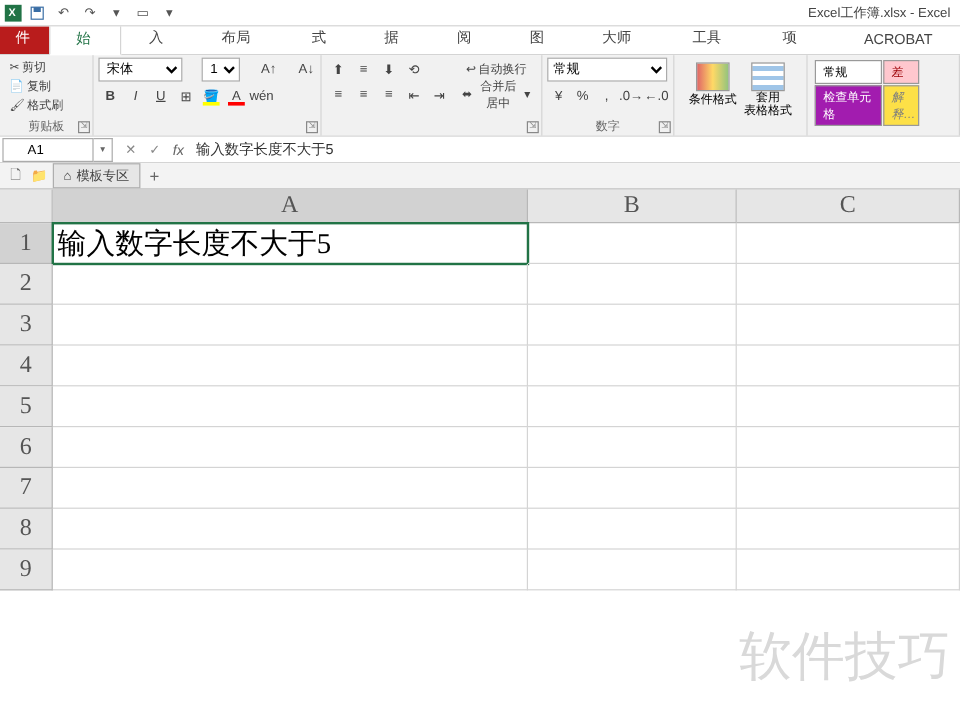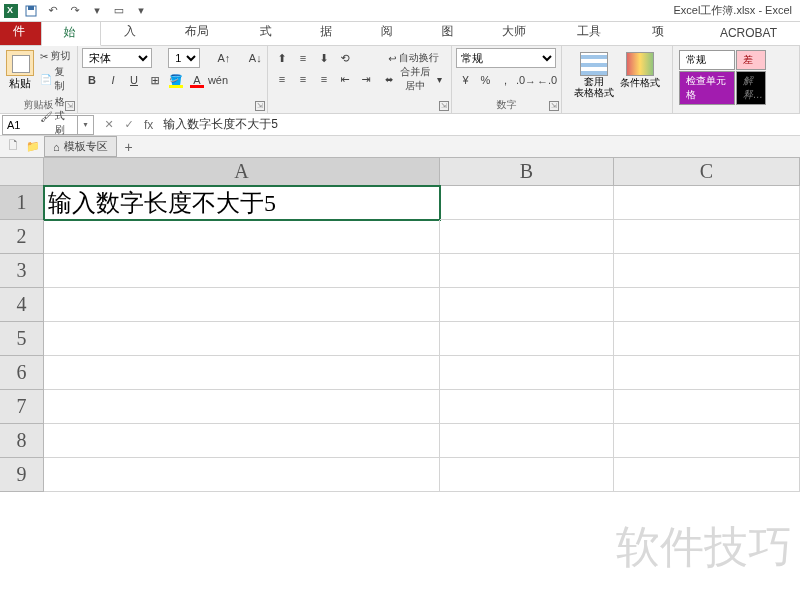--- a/index.html
+++ b/index.html
@@ -43,27 +43,27 @@
 .number-group{width:110px}
 .num-select{width:100px;height:20px;border:1px solid #ababab;background:#fff;font-size:11px;margin-bottom:2px}
 .styles-group{display:flex;gap:2px;padding:2px 6px}
 .style-btn{display:flex;flex-direction:column;align-items:center;font-size:10px;padding:2px;cursor:pointer;width:44px}
 .style-icon{width:28px;height:24px;border:1px solid #999;background:#fff;position:relative}
 .cell-styles{display:flex;flex-direction:column;gap:1px;padding:2px}
 .cs-item{font-size:10px;padding:2px 6px;border:1px solid #999}
 .cs-normal{background:#fff}
 .cs-bad{background:#ffc7ce;color:#9c0006}
 .cs-check{background:#a21caf;color:#fff}
-.cs-explain{background:#000000;color:#7f7f7f;font-style:italic}
+.cs-explain{background:#fde047;color:#7f7f7f;font-style:italic}
 .namebox-row{height:22px;border-bottom:1px solid #d4d4d4;display:flex;align-items:center;background:#fff}
-.name-box{width:76px;height:20px;border:1px solid #ababab;font-size:11px;padding:0 4px;margin-left:2px;display:flex;align-items:center}
+.name-box{width:76px;height:20px;border:1px solid #ababab;font-size:11px;padding:0 20px;margin-left:2px;display:flex;align-items:center}
 .name-arrow{width:16px;height:20px;border:1px solid #ababab;border-left:none;display:flex;align-items:center;justify-content:center;font-size:8px;color:#666;cursor:pointer}
 .fx-btns{display:flex;gap:2px;margin:0 6px}
 .fx-btn{width:18px;height:18px;font-size:11px;color:#888;display:flex;align-items:center;justify-content:center;cursor:pointer}
-.fx-label{font-size:12px;color:#666;margin-right:6px}
+.fx-label{font-style:italic;font-size:12px;color:#666;margin-right:6px}
 .formula-bar{flex:1;font-size:12px;padding:0 4px;color:#333}
 .sheet-tabs{height:22px;border-bottom:1px solid #b7b7b7;display:flex;align-items:center;background:#f3f3f3;padding-left:4px;gap:2px}
 .st-icon{width:18px;height:16px;display:flex;align-items:center;justify-content:center;font-size:11px;color:#666;cursor:pointer}
 .st-tab{padding:2px 8px;font-size:11px;color:#444;border:1px solid #aeaeae;background:#e6e6e6;cursor:pointer;display:flex;align-items:center;gap:4px}
 .st-tab-active{background:#fff;border-bottom-color:#fff}
 .st-close{font-size:10px;color:#888;cursor:pointer}
 .st-add{width:20px;font-size:14px;color:#666;cursor:pointer;text-align:center}
 .grid{display:flex;flex-direction:column}
 .col-headers{display:flex;height:28px}
 .corner{width:44px;background:#e6e6e6;border-right:1px solid #b7b7b7;border-bottom:1px solid #b7b7b7}
@@ -114,24 +114,20 @@
   <div class="tab">视图</div>
   <div class="tab">美化大师</div>
   <div class="tab">开发工具</div>
   <div class="tab">加载项</div>
   <div class="tab">ACROBAT</div>
 </div>
 
 <div class="ribbon">
   <div class="ribbon-group clipboard-group">
     <div class="clip-row">
-      <div class="paste-btn">
-        <div class="paste-icon"></div>
-        <span>粘贴</span>
-      </div>
       <div class="clip-small">
         <div class="clip-item">
             <span>✂</span>
             <span>剪切</span>
           </div>
         <div class="clip-item">
             <span>📄</span>
             <span>复制</span>
           </div>
         <div class="clip-item">
@@ -204,27 +200,27 @@
       <button class="sq-btn">.0→</button>
       <button class="sq-btn">←.0</button>
     </div>
     <div class="ribbon-group-label">数字</div>
     <div class="ribbon-group-launcher">⇲</div>
   </div>
 
   <div class="ribbon-group">
     <div class="styles-group">
       <div class="style-btn">
+        <div class="style-icon" style="background:linear-gradient(90deg,#e06666,#ffd966,#93c47d)"></div>
+        <span>条件格式</span>
+      </div>
+      <div class="style-btn">
         <div class="style-icon" style="background:repeating-linear-gradient(0deg,#9fc5e8,#9fc5e8 4px,#fff 4px,#fff 8px)"></div>
         <span style="white-space:pre-line;text-align:center;line-height:1.1">套用
 表格格式</span>
-      </div>
-      <div class="style-btn">
-        <div class="style-icon" style="background:linear-gradient(90deg,#e06666,#ffd966,#93c47d)"></div>
-        <span>条件格式</span>
       </div>
     </div>
   </div>
 
   <div class="ribbon-group" style="flex:1">
     <div class="cell-styles">
       <div style="display:flex;gap:1px">
         <div class="cs-item cs-normal" style="width:56px">常规</div>
         <div class="cs-item cs-bad" style="width:30px">差</div>
       </div>

